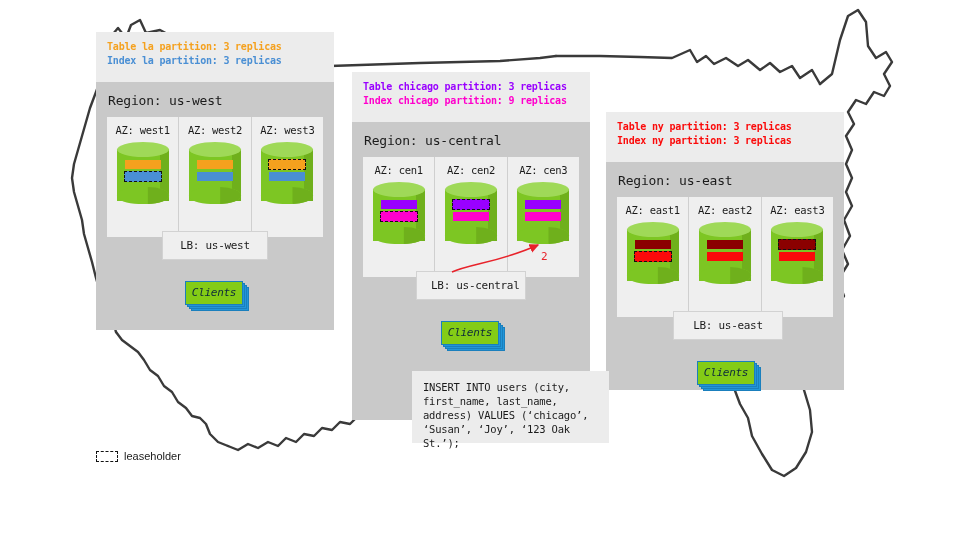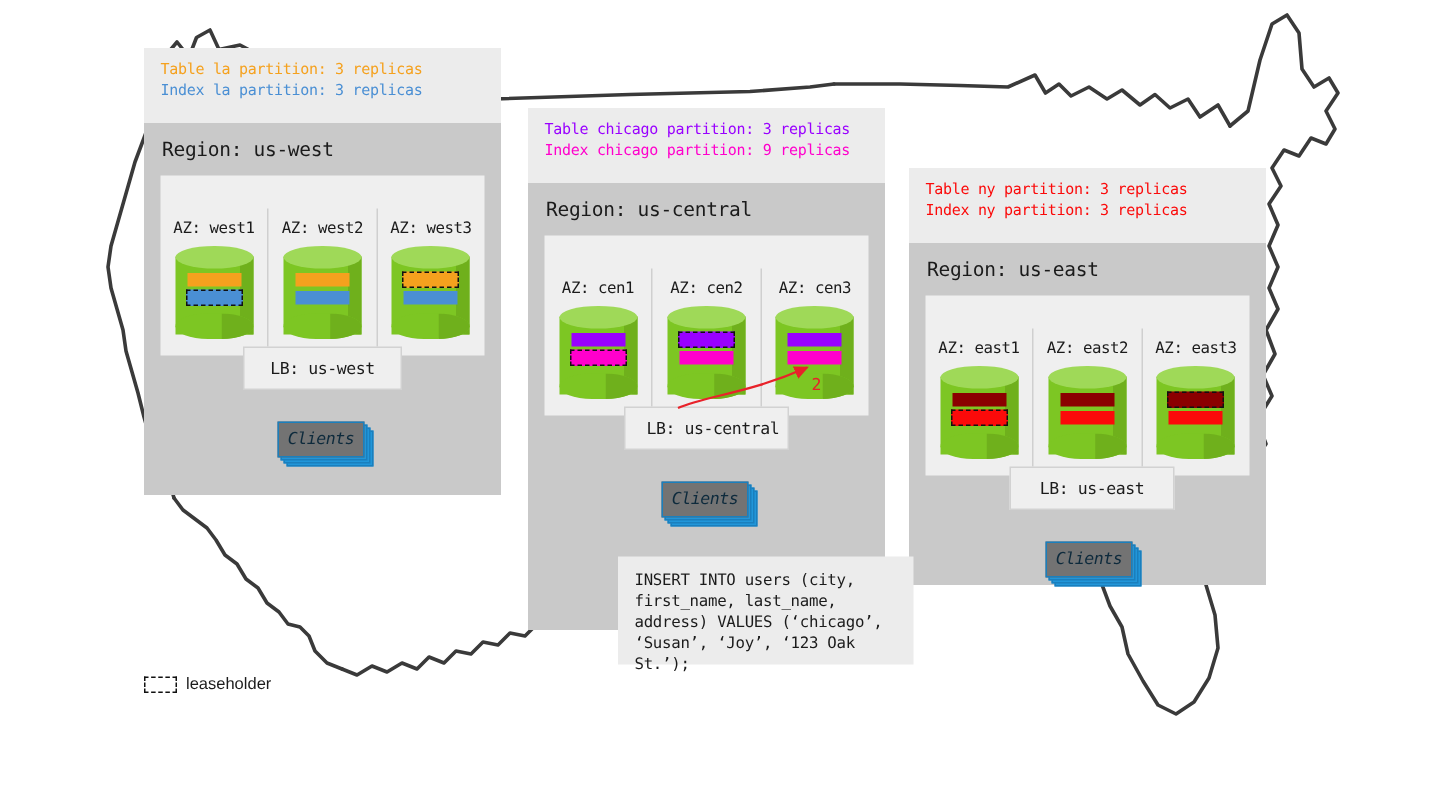--- a/index.html
+++ b/index.html
@@ -31,20 +31,21 @@
   .partition-head {
     background: #ececec;
     padding: 8px 10px 8px 11px;
     box-sizing: border-box;
   }
   .partition-line {
     font-size: 10px;
     line-height: 13.5px;
     white-space: pre;
     letter-spacing: -0.2px;
+    font-weight: bold;
   }
   .region-body {
     background: #c9c9c9;
     box-sizing: border-box;
     padding: 0;
     position: relative;
   }
   .region-title {
     font-size: 13px;
     color: #1b1b1b;
@@ -57,21 +58,20 @@
     background: #efefef;
     margin: 0 11px;
     box-sizing: border-box;
   }
   .az {
     flex: 1 1 0;
     box-sizing: border-box;
     padding: 7px 0 10px 0;
     text-align: center;
     border-right: 1px solid #cfcfcf;
-    margin-top: 22px;
   }
   .az:last-child { border-right: none; }
   .az-label {
     font-size: 10.5px;
     color: #1b1b1b;
     letter-spacing: -0.3px;
     white-space: pre;
     margin-bottom: 6px;
   }
 
@@ -161,21 +161,21 @@
     width: 58px; height: 24px;
     background: #2196d9;
     border: 1px solid #1a7fbd;
     box-sizing: border-box;
   }
   .clients i:nth-child(1) { left: 6px; top: 6px; }
   .clients i:nth-child(2) { left: 4px; top: 4px; }
   .clients i:nth-child(3) { left: 2px; top: 2px; }
   .clients i:nth-child(4) {
     left: 0; top: 0;
-    background: #737373;
+    background: #84cc16;
     color: #0d2a3c;
     font-size: 11px;
     line-height: 22px;
     text-align: center;
     letter-spacing: -0.3px;
     white-space: pre;
   }
 
   
   #sqlbox {

